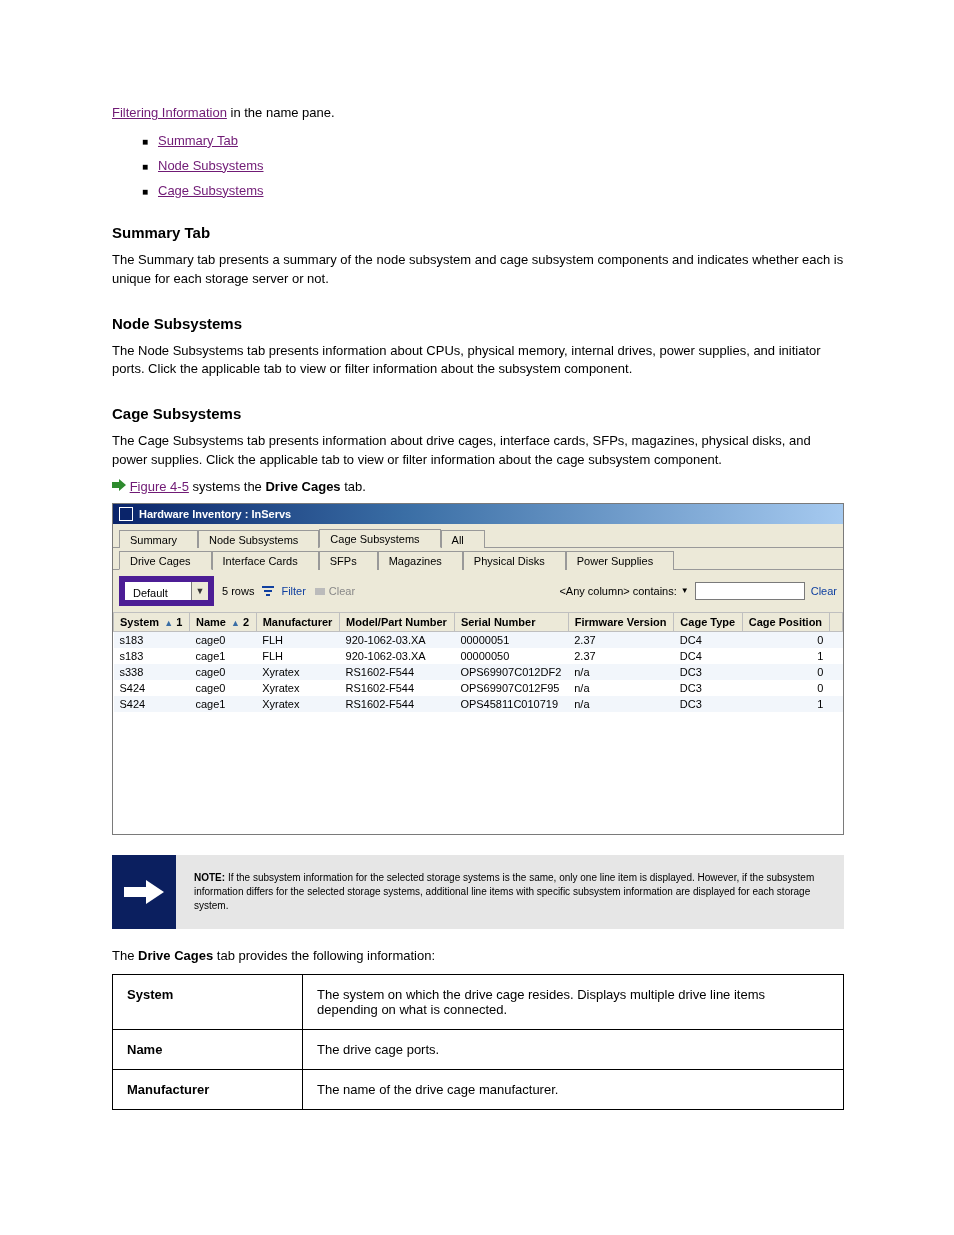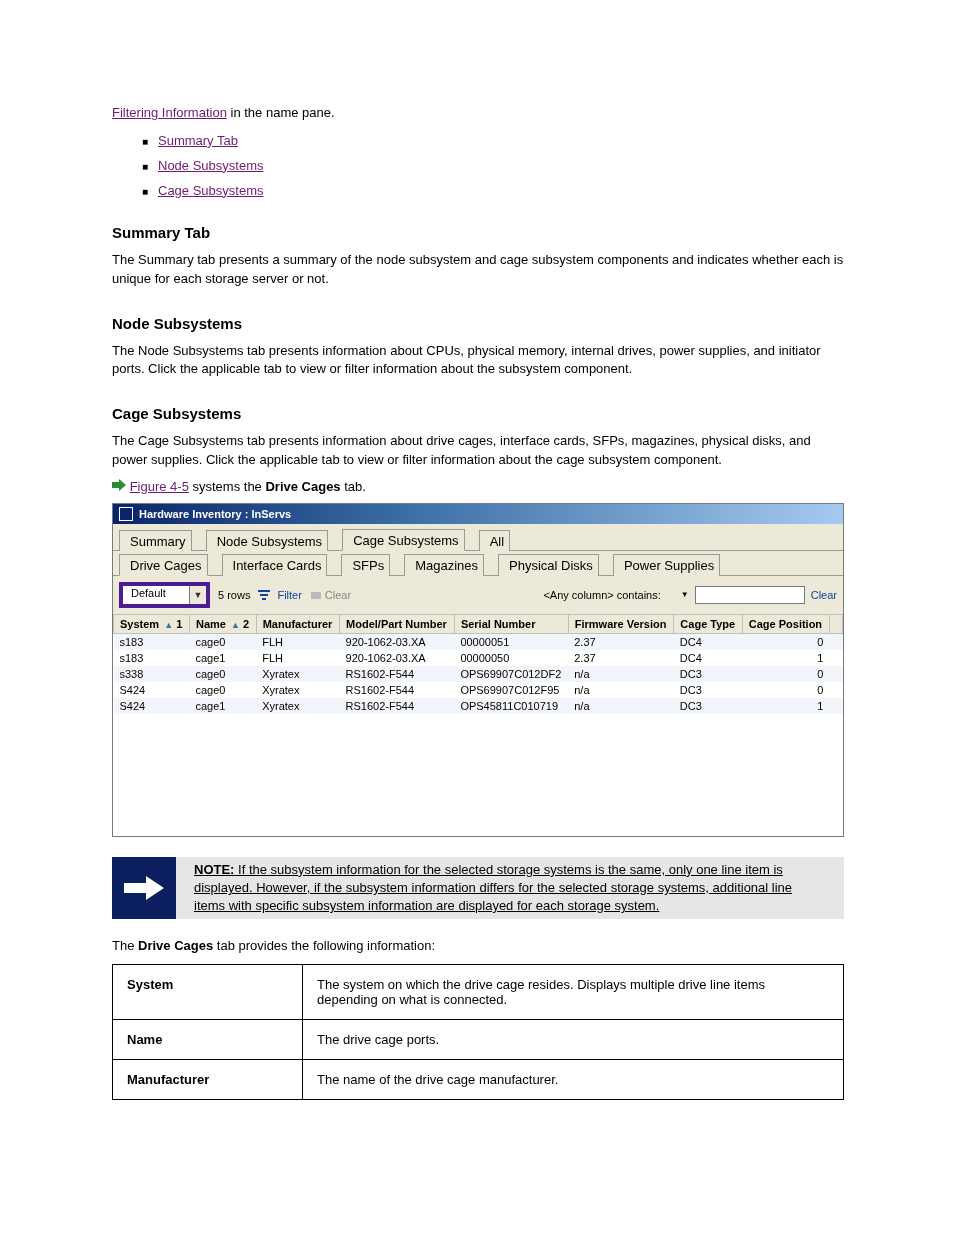--- a/index.html
+++ b/index.html
@@ -67,30 +67,30 @@
     box-sizing:border-box;
   }
   .tab-row {
     display: flex;
     align-items: flex-end;
     padding: 4px 6px 0 6px;
     background: #ece9d8;
     border-bottom: 1px solid #999;
   }
   .tab {
-    padding: 3px 5px 2px 10px;
+    padding: 3px 20px 2px 10px;
     border: 1px solid #999;
     border-bottom: none;
     background: #ece9d8;
-    margin-right: 14px;
+    margin-right: 0;
     position: relative;
     top: 1px;
     cursor: pointer;
     color: #000;
-    font-size: 13px;
+    font-size: 11px;
   }
   .tab.active {
     background: #ece9d8;
     border-bottom: 1px solid #ece9d8;
     font-weight: normal;
   }
   .subtab-row {
     display: flex;
     padding: 2px 6px 0 6px;
     background: #ece9d8;
@@ -99,40 +99,40 @@
   .toolbar {
     display: flex;
     align-items: center;
     padding: 6px;
     background: #ece9d8;
     gap: 8px;
     font-size: 11px;
   }
   .combo {
     display: inline-flex;
-    align-items: flex-start;
-    border: 4px solid #4c1d95;
+    align-items: flex-end;
+    border: 6px solid #4c1d95;
     background: #fff;
     height: 18px;
   }
   .combo .combo-text {
     padding: 1px 8px;
     min-width: 50px;
     font-size: 11px;
   }
   .combo .combo-btn {
     width: 16px; height: 18px; background:#ece9d8; border-left:1px solid #7a7a7a;
     display:flex; align-items:center; justify-content:center; font-size:9px; color:#333;
     cursor:pointer;
   }
   .tool-link { color:#1040a0; cursor:pointer; display:inline-flex; align-items:center; gap:7px;}
   .tool-disabled { color:#888; display:inline-flex; align-items:center; gap:3px;}
   .spacer { flex:1; }
   .search-wrap { display:flex; align-items:center; gap:6px; }
-  .search-drop { font-size:11px; color:#000; display:inline-flex; align-items:center; gap:20px; cursor:pointer;}
+  .search-drop { font-size:11px; color:#000; display:inline-flex; align-items:center; gap:4px; cursor:pointer;}
   .search-input {
     border:1px solid #7a7a7a; height:18px; width:110px; font-size:11px; padding:0 4px; box-sizing:border-box;
   }
   .clear-link { color:#1040a0; cursor:pointer; }
   table.grid {
     width: 100%;
     border-collapse: collapse;
     background: #fff;
     font-size: 11px;
   }
@@ -163,24 +163,23 @@
   }
   .note-icon {
     width: 64px;
     background: #0b1f5f;
     display: flex;
     align-items: center;
     justify-content: center;
     flex-shrink:0;
   }
   .note-body {
-    padding: 4px 18px;
-    font-size: 13px;
+    padding: 16px 18px;
+    font-size: 10px;
     line-height: 1.4;
-    text-decoration: underline;
   }
   .note-heading { font-weight: bold; }
   table.desc {
     border-collapse: collapse;
     width: 100%;
     margin-top: 6px;
   }
   table.desc td {
     border: 1px solid #000;
     padding: 12px 14px;

